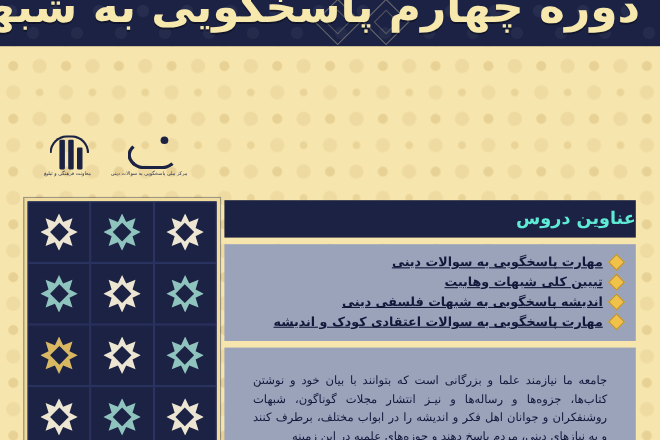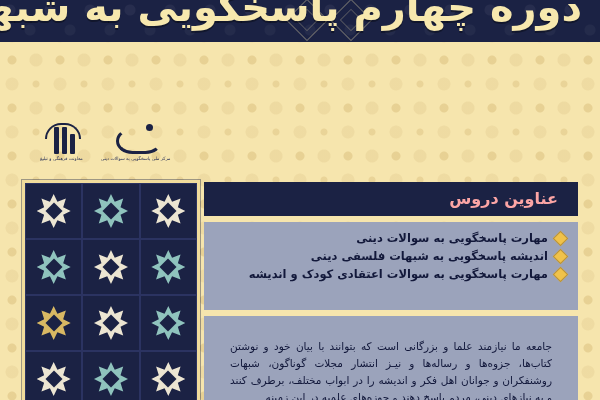--- a/index.html
+++ b/index.html
@@ -192,40 +192,41 @@
   }
 
   
   .headline {
     position: absolute;
     left: 204px;
     top: 182px;
     width: 374px;
     height: 34px;
     background: #1b2244;
-    color: #fca5a5;
+    color: #5eead4;
     direction: rtl;
     text-align: right;
     font-size: 16px;
     font-weight: bold;
     line-height: 34px;
-    padding-right: 20px;
+    padding-right: 0;
     box-sizing: border-box;
   }
   .courses {
     position: absolute;
     left: 204px;
     top: 222px;
     width: 374px;
     height: 88px;
     background: #9ba3bb;
     direction: rtl;
     box-sizing: border-box;
     padding: 7px 12px 7px 10px;
     color: #12183a;
+    text-decoration: underline;
   }
   .course-item {
     display: flex;
     flex-direction: row;
     align-items: center;
     gap: 7px;
     font-size: 11.5px;
     line-height: 18px;
     font-weight: bold;
     white-space: nowrap;
@@ -343,20 +344,24 @@
 
   <div class="headline">عناوین دروس</div>
 
   <div class="courses">
     <div class="course-item">
       <span class="bullet"></span>
       <span>مهارت پاسخگویی به سوالات دینی</span>
     </div>
     <div class="course-item">
       <span class="bullet"></span>
+      <span>تبیین کلی شبهات وهابیت</span>
+    </div>
+    <div class="course-item">
+      <span class="bullet"></span>
       <span>اندیشه پاسخگویی به شبهات فلسفی دینی</span>
     </div>
     <div class="course-item">
       <span class="bullet"></span>
       <span>مهارت پاسخگویی به سوالات اعتقادی کودک و اندیشه</span>
     </div>
   </div>
 
   <div class="body-box">
     <p>جامعه ما نیازمند علما و بزرگانی است که بتوانند با بیان خود و نوشتن کتاب‌ها، جزوه‌ها و رساله‌ها و نیـز انتشار مجلات گوناگون، شبهات روشنفکران و جوانان اهل فکر و اندیشه را در ابواب مختلف، برطرف کنند و به نیازهای دینی، مردم پاسخ دهند و حوزه‌های علمیه در این زمینه</p>

